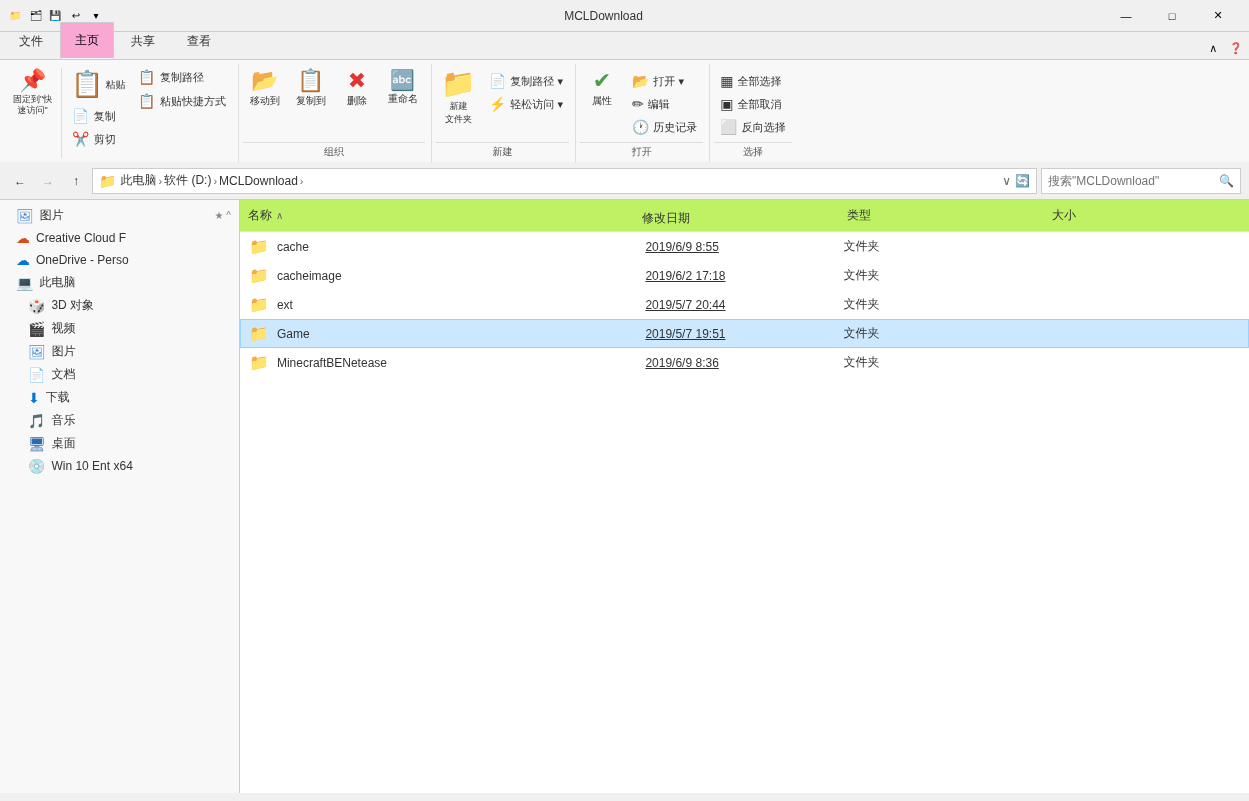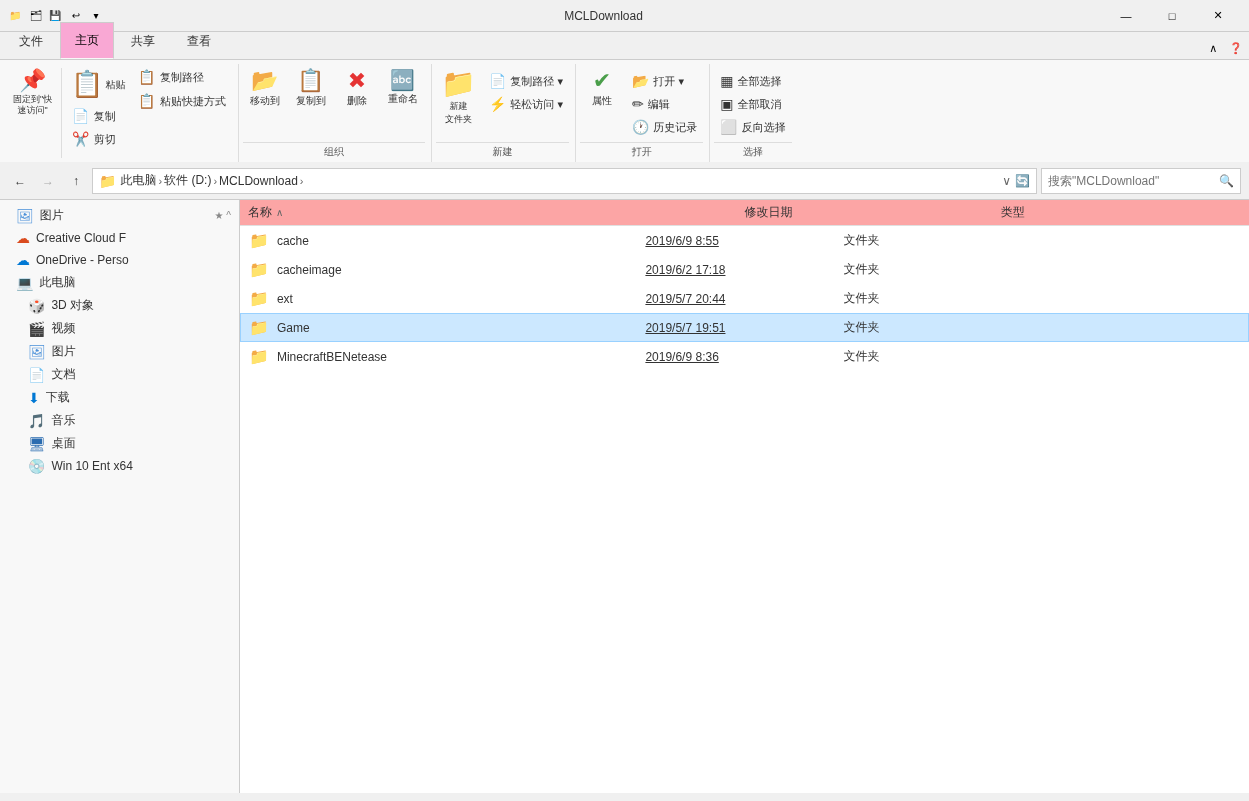--- a/index.html
+++ b/index.html
@@ -551,30 +551,33 @@
     </div>
 
     <div class="sidebar-item" style="padding-left:28px;">
       <span class="sidebar-item-icon" style="color:#888;">💿</span>
       <span class="sidebar-item-label">Win 10 Ent x64</span>
     </div>
   </div>
 
   <div class="content-area">
 
-    <div style="display:flex; background:#fca5a5; border-bottom: 1px solid #e0e0e0;">
+    <div style="display:flex; background:#bef264; border-bottom: 1px solid #e0e0e0;">
       <div class="col-header" style="flex:2; min-width:280px;">
         <span>名称</span>
         <span class="col-header-arrow">∧</span>
       </div>
-      <div class="col-header" style="flex:1; min-width:150px;">
+      <div class="col-header" style="flex:1; min-width:150px;margin-top:6px;">
         <span>修改日期</span>
       </div>
       <div class="col-header" style="flex:1; min-width:100px;text-align:center;">
         <span>类型</span>
+      </div>
+      <div class="col-header" style="flex:1; min-width:80px;">
+        <span>大小</span>
       </div>
     </div>
 
     <div>
 
       <div class="file-row">
         <div class="file-name-cell">
           <span class="file-icon">📁</span>
           <span>cache</span>
         </div>

